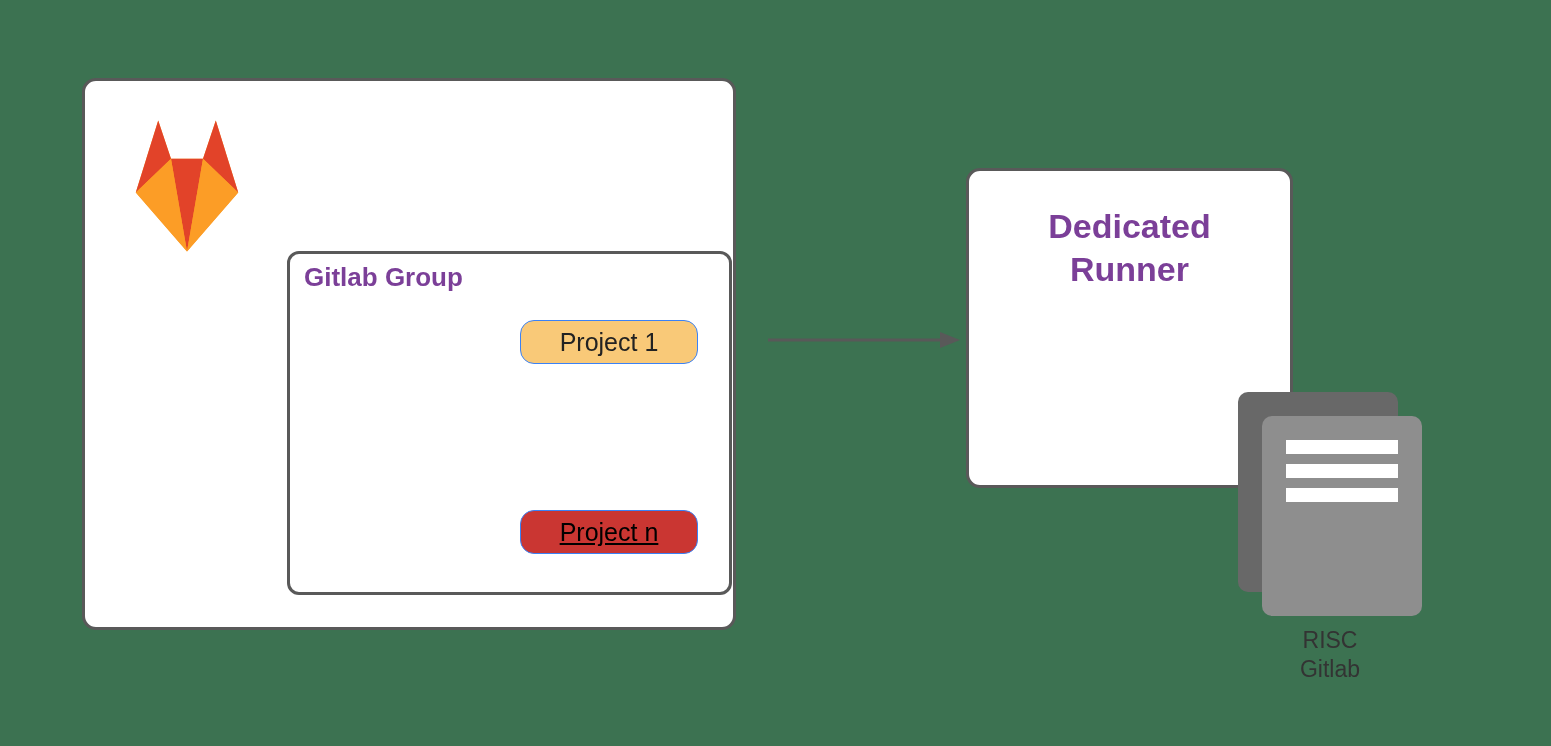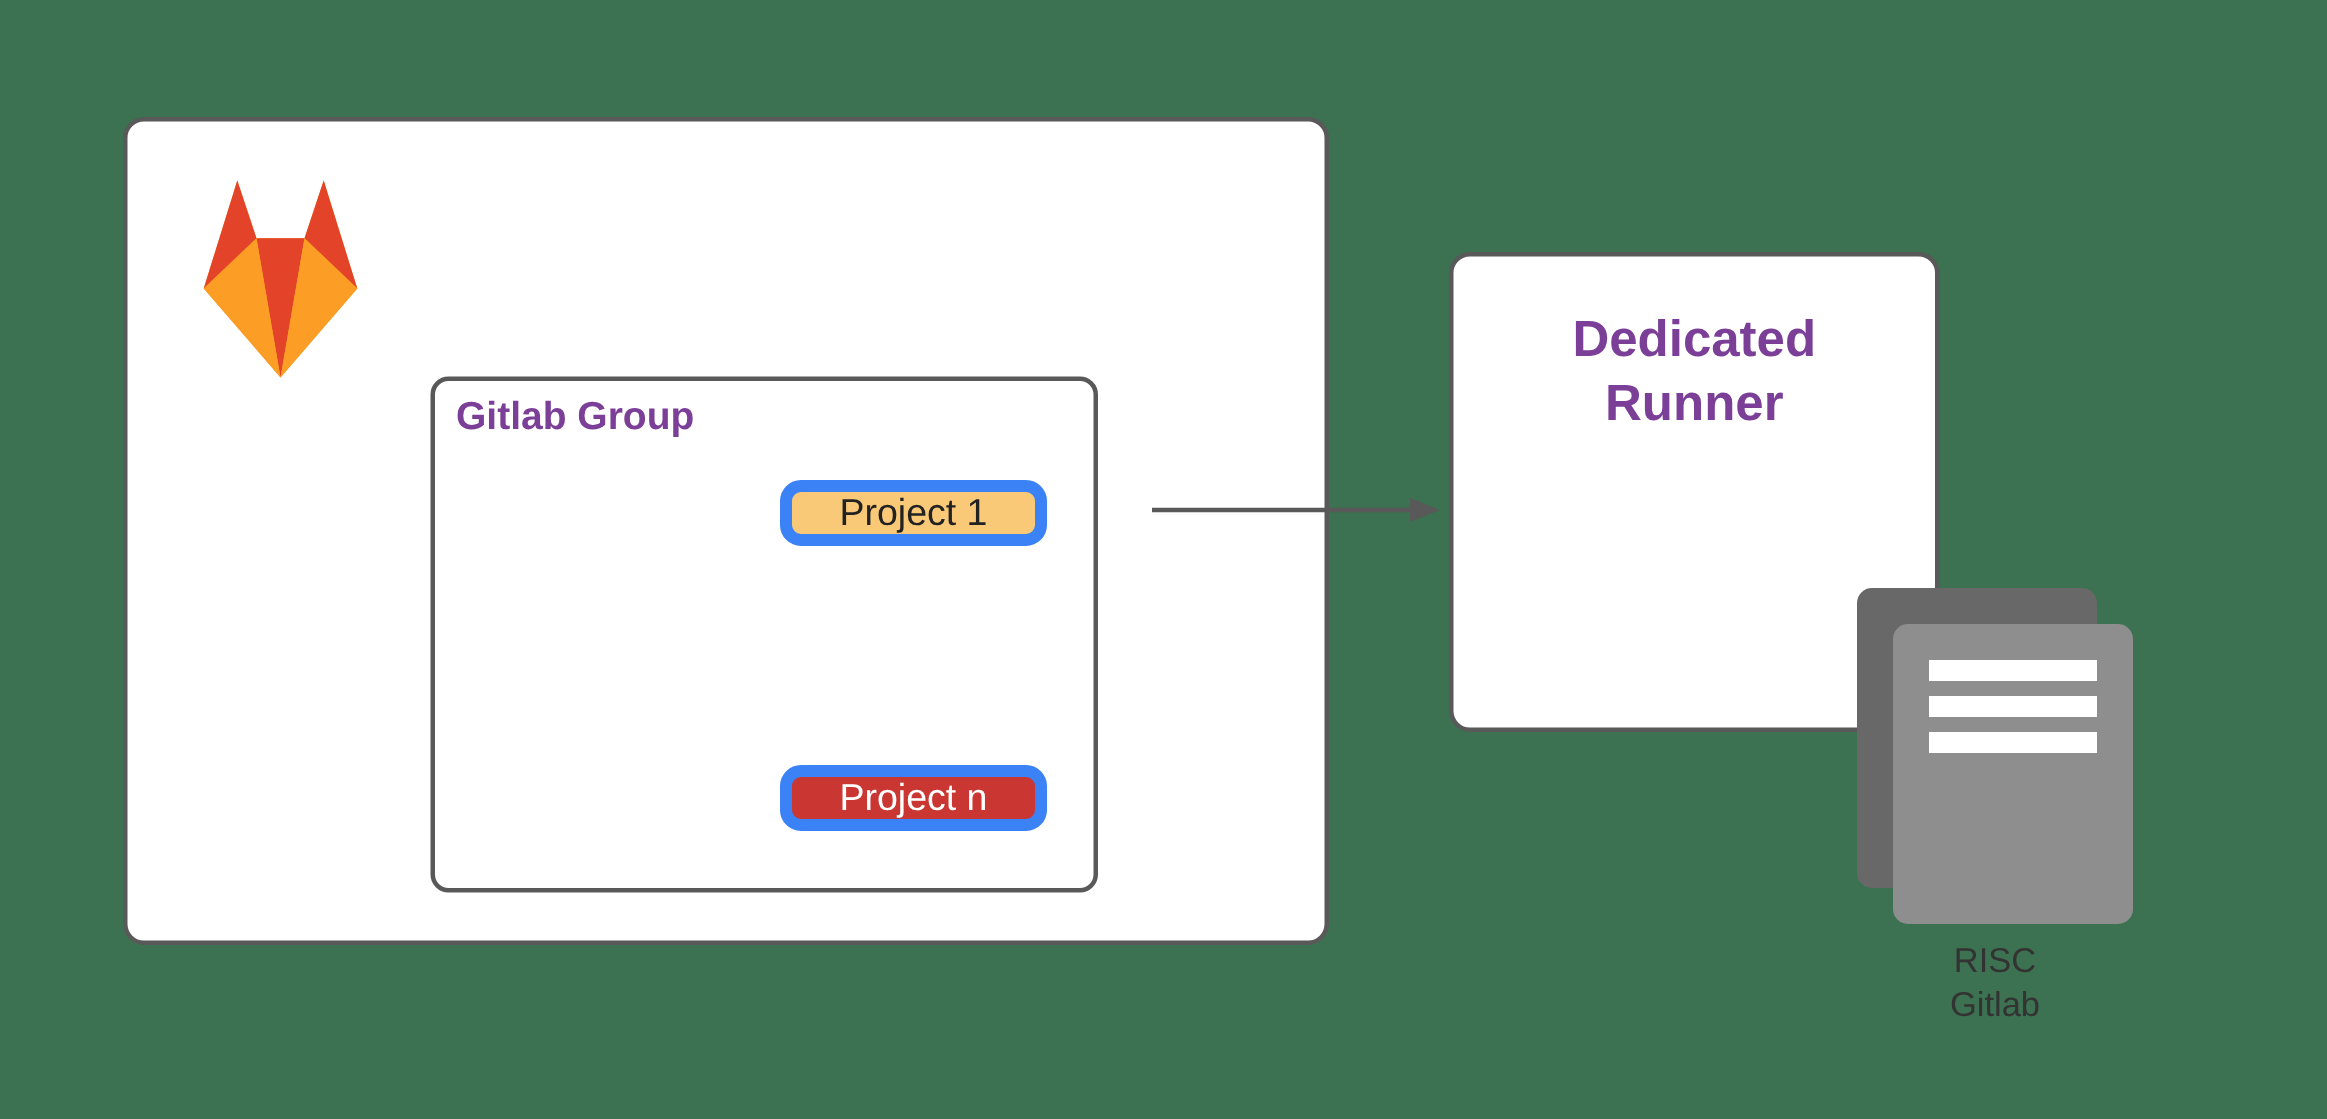--- a/index.html
+++ b/index.html
@@ -8,21 +8,21 @@
     height: 746px;
     background: #3c7251;
     font-family: Arial, Helvetica, sans-serif;
     position: relative;
     overflow: hidden;
   }
   .gitlab-panel {
     position: absolute;
     left: 82px;
     top: 78px;
-    width: 804px;
+    width: 654px;
     height: 552px;
     background: #fff;
     border: 3px solid #595959;
     border-radius: 14px;
     padding-left: 44px;
   }
   .gitlab-logo {
     position: absolute;
     left: 22px;
     top: 22px;
@@ -45,30 +45,30 @@
     top: 8px;
     font-size: 26px;
     font-weight: bold;
     color: #7b3f98;
   }
   .project-chip {
     position: absolute;
     left: 230px;
     width: 178px;
     height: 44px;
-    border: 8px solid #3b82f6;
+    border: 1px solid #3b82f6;
     border-radius: 14px;
     display: flex;
     align-items: center;
     justify-content: center;
     font-size: 25px;
   }
   .p1 { top: 66px;  background: #f9c978; color: #222; }
   .p2 { top: 160px; background: #e3881f; color: #222; }
-  .pn { top: 256px; background: #ca3632; color: #ffffff; }
+  .pn { top: 256px; background: #ca3632; color: #000000; text-decoration: underline; }
 
   .arrow {
     position: absolute;
     left: 764px;
     top: 320px;
     width: 196px;
     height: 40px;
   }
 
   .runner-panel {

